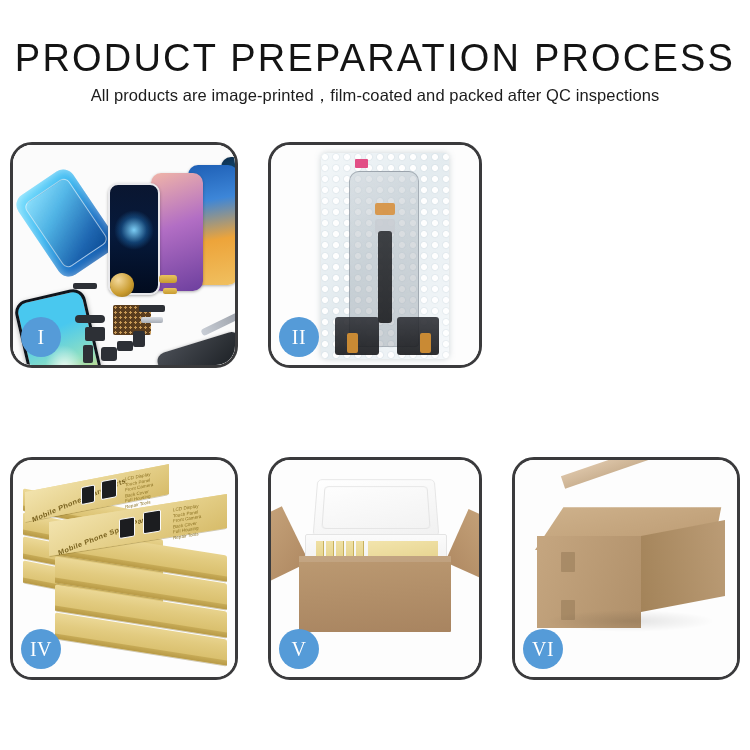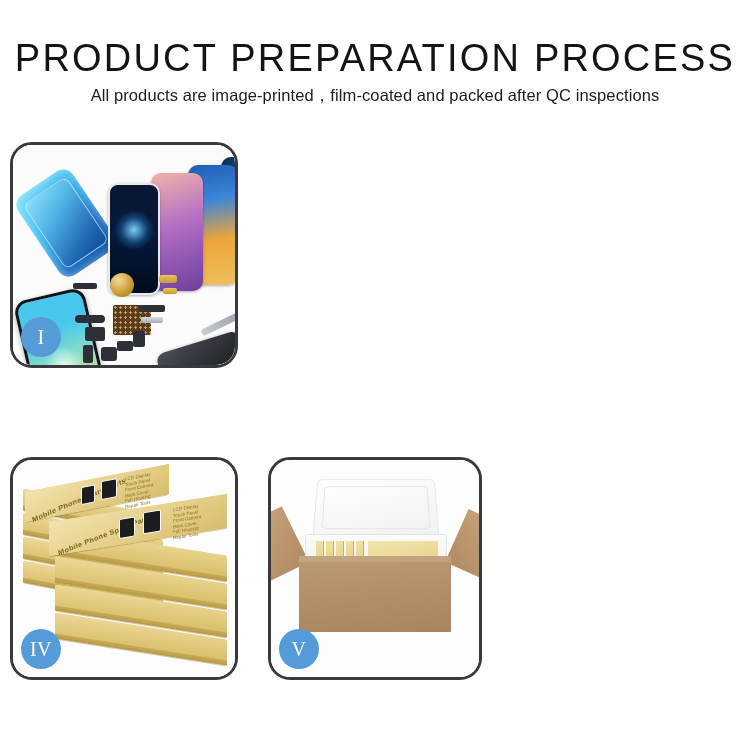--- a/index.html
+++ b/index.html
@@ -309,20 +309,36 @@
         <div class="prt" style="left:104px;top:196px;width:16px;height:10px;"></div>
         <div class="prt" style="left:126px;top:160px;width:26px;height:7px;"></div>
         <div class="prt silver" style="left:128px;top:172px;width:22px;height:6px;"></div>
         <div class="prt" style="left:70px;top:200px;width:10px;height:18px;border-radius:2px;"></div>
         <div class="prt" style="left:88px;top:202px;width:16px;height:14px;border-radius:3px;"></div>
         <div class="prt" style="left:120px;top:186px;width:12px;height:16px;border-radius:2px;"></div>
       </div>
       <div class="badge">I</div>
     </div>
 
+    <div class="panel p2" style="left:268px; top:142px; width:214px; height:226px;">
+      <div class="stage">
+        <div class="bubble">
+          <div class="innerscrn"></div>
+          <div class="pinkdot"></div>
+          <div class="tape"></div>
+          <div class="connector"></div>
+          <div class="flex"></div>
+          <div class="btmblk"></div>
+          <div class="btmblk2"></div>
+          <div class="pin" style="left:26px;"></div>
+          <div class="pin" style="right:18px;"></div>
+        </div>
+      </div>
+      <div class="badge">II</div>
+    </div>
 
 
     <div class="panel p4" style="left:10px; top:457px; width:228px; height:223px;">
       <div class="stage">
         <div class="stack">
 
           <div class="bx" style="left:4px; top:28px; width:140px; height:22px; transform:skewY(11deg);">
               <span class="edge"></span>
             </div>
           <div class="bx" style="left:4px; top:52px; width:140px; height:22px; transform:skewY(11deg);">
@@ -396,15 +412,27 @@
             <div class="ybar" style="left:30px;"></div>
             <div class="ybar" style="left:40px;"></div>
             <div class="ypack"></div>
           </div>
         </div>
         <div class="carton"></div>
       </div>
       <div class="badge">V</div>
     </div>
 
+    <div class="panel p6" style="left:512px; top:457px; width:228px; height:223px;">
+      <div class="stage">
+        <div class="cb-top"></div>
+        <div class="tape"></div>
+        <div class="cb-front"></div>
+        <div class="cb-side"></div>
+        <div class="tab" style="left:46px; top:92px; width:14px; height:20px;"></div>
+        <div class="tab" style="left:46px; top:140px; width:14px; height:20px;"></div>
+        <div class="shadow"></div>
+      </div>
+      <div class="badge">VI</div>
+    </div>
 
   </div>
 </div>
 
 </body></html>

